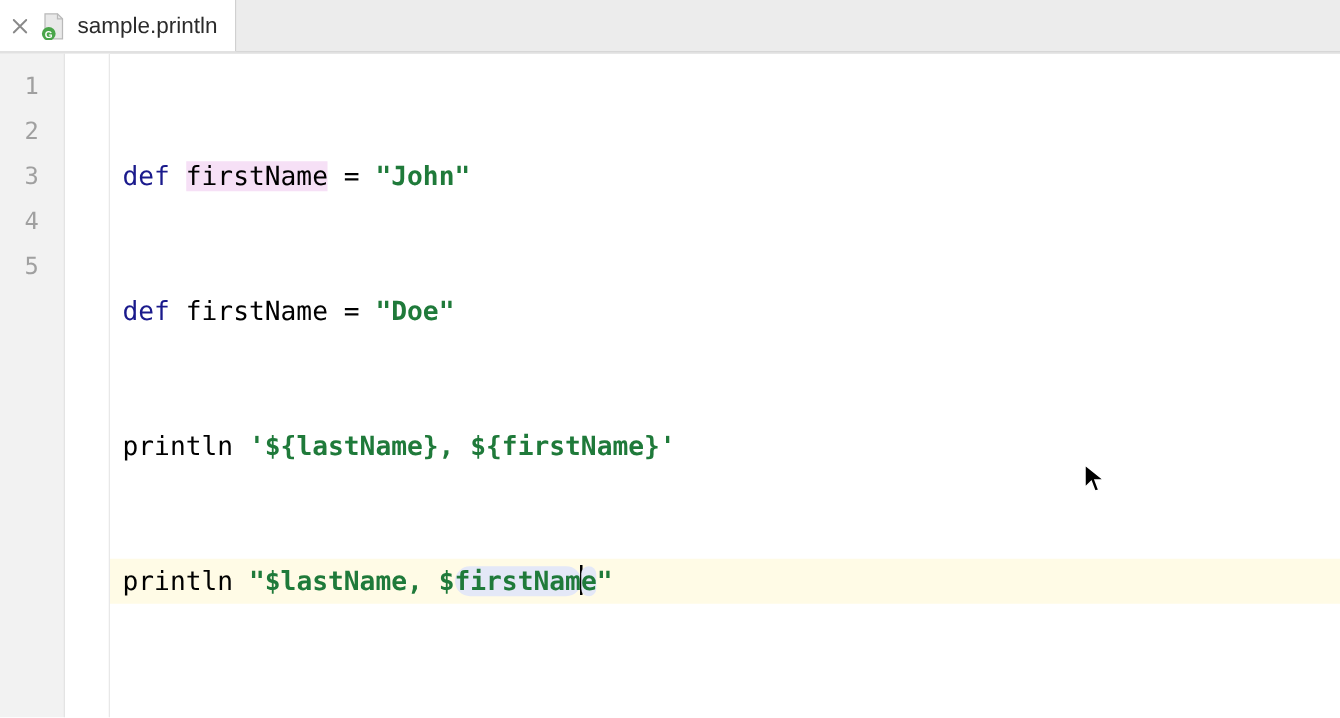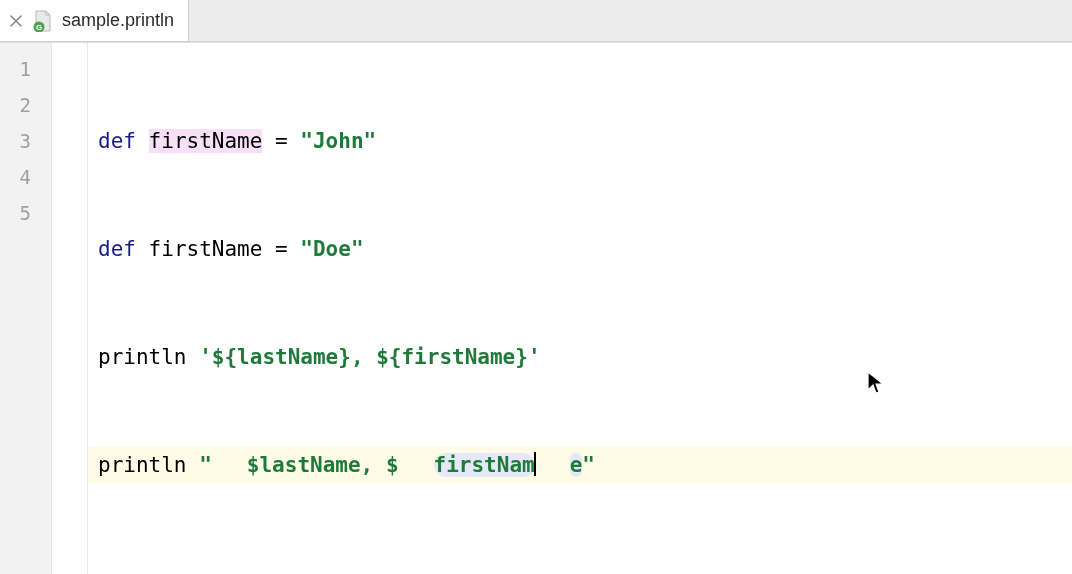--- a/index.html
+++ b/index.html
@@ -85,21 +85,21 @@
     padding-left: 10px;
     position: relative;
   }
   .code .line.active {
     background: #fffbe6;
   }
   .kw { color: #1a1a8c; font-weight: normal; }
   .id-hl { background: #f6e0f6; }
   .id-use { background: #e4e8f7; border-radius: 12px; }
   .str { color: #1f7a3a; font-weight: bold; }
-  .interp { color: #1f7a3a; font-weight: bold; margin-left: 35px; }
+  .interp { color: #1f7a3a; font-weight: bold; }
   .plain { color: #000000; }
   .caret {
     display: inline-block;
     width: 2px;
     height: 24px;
     background: #000000;
     vertical-align: -4px;
     margin-left: -1px;
     margin-right: -1px;
   }

